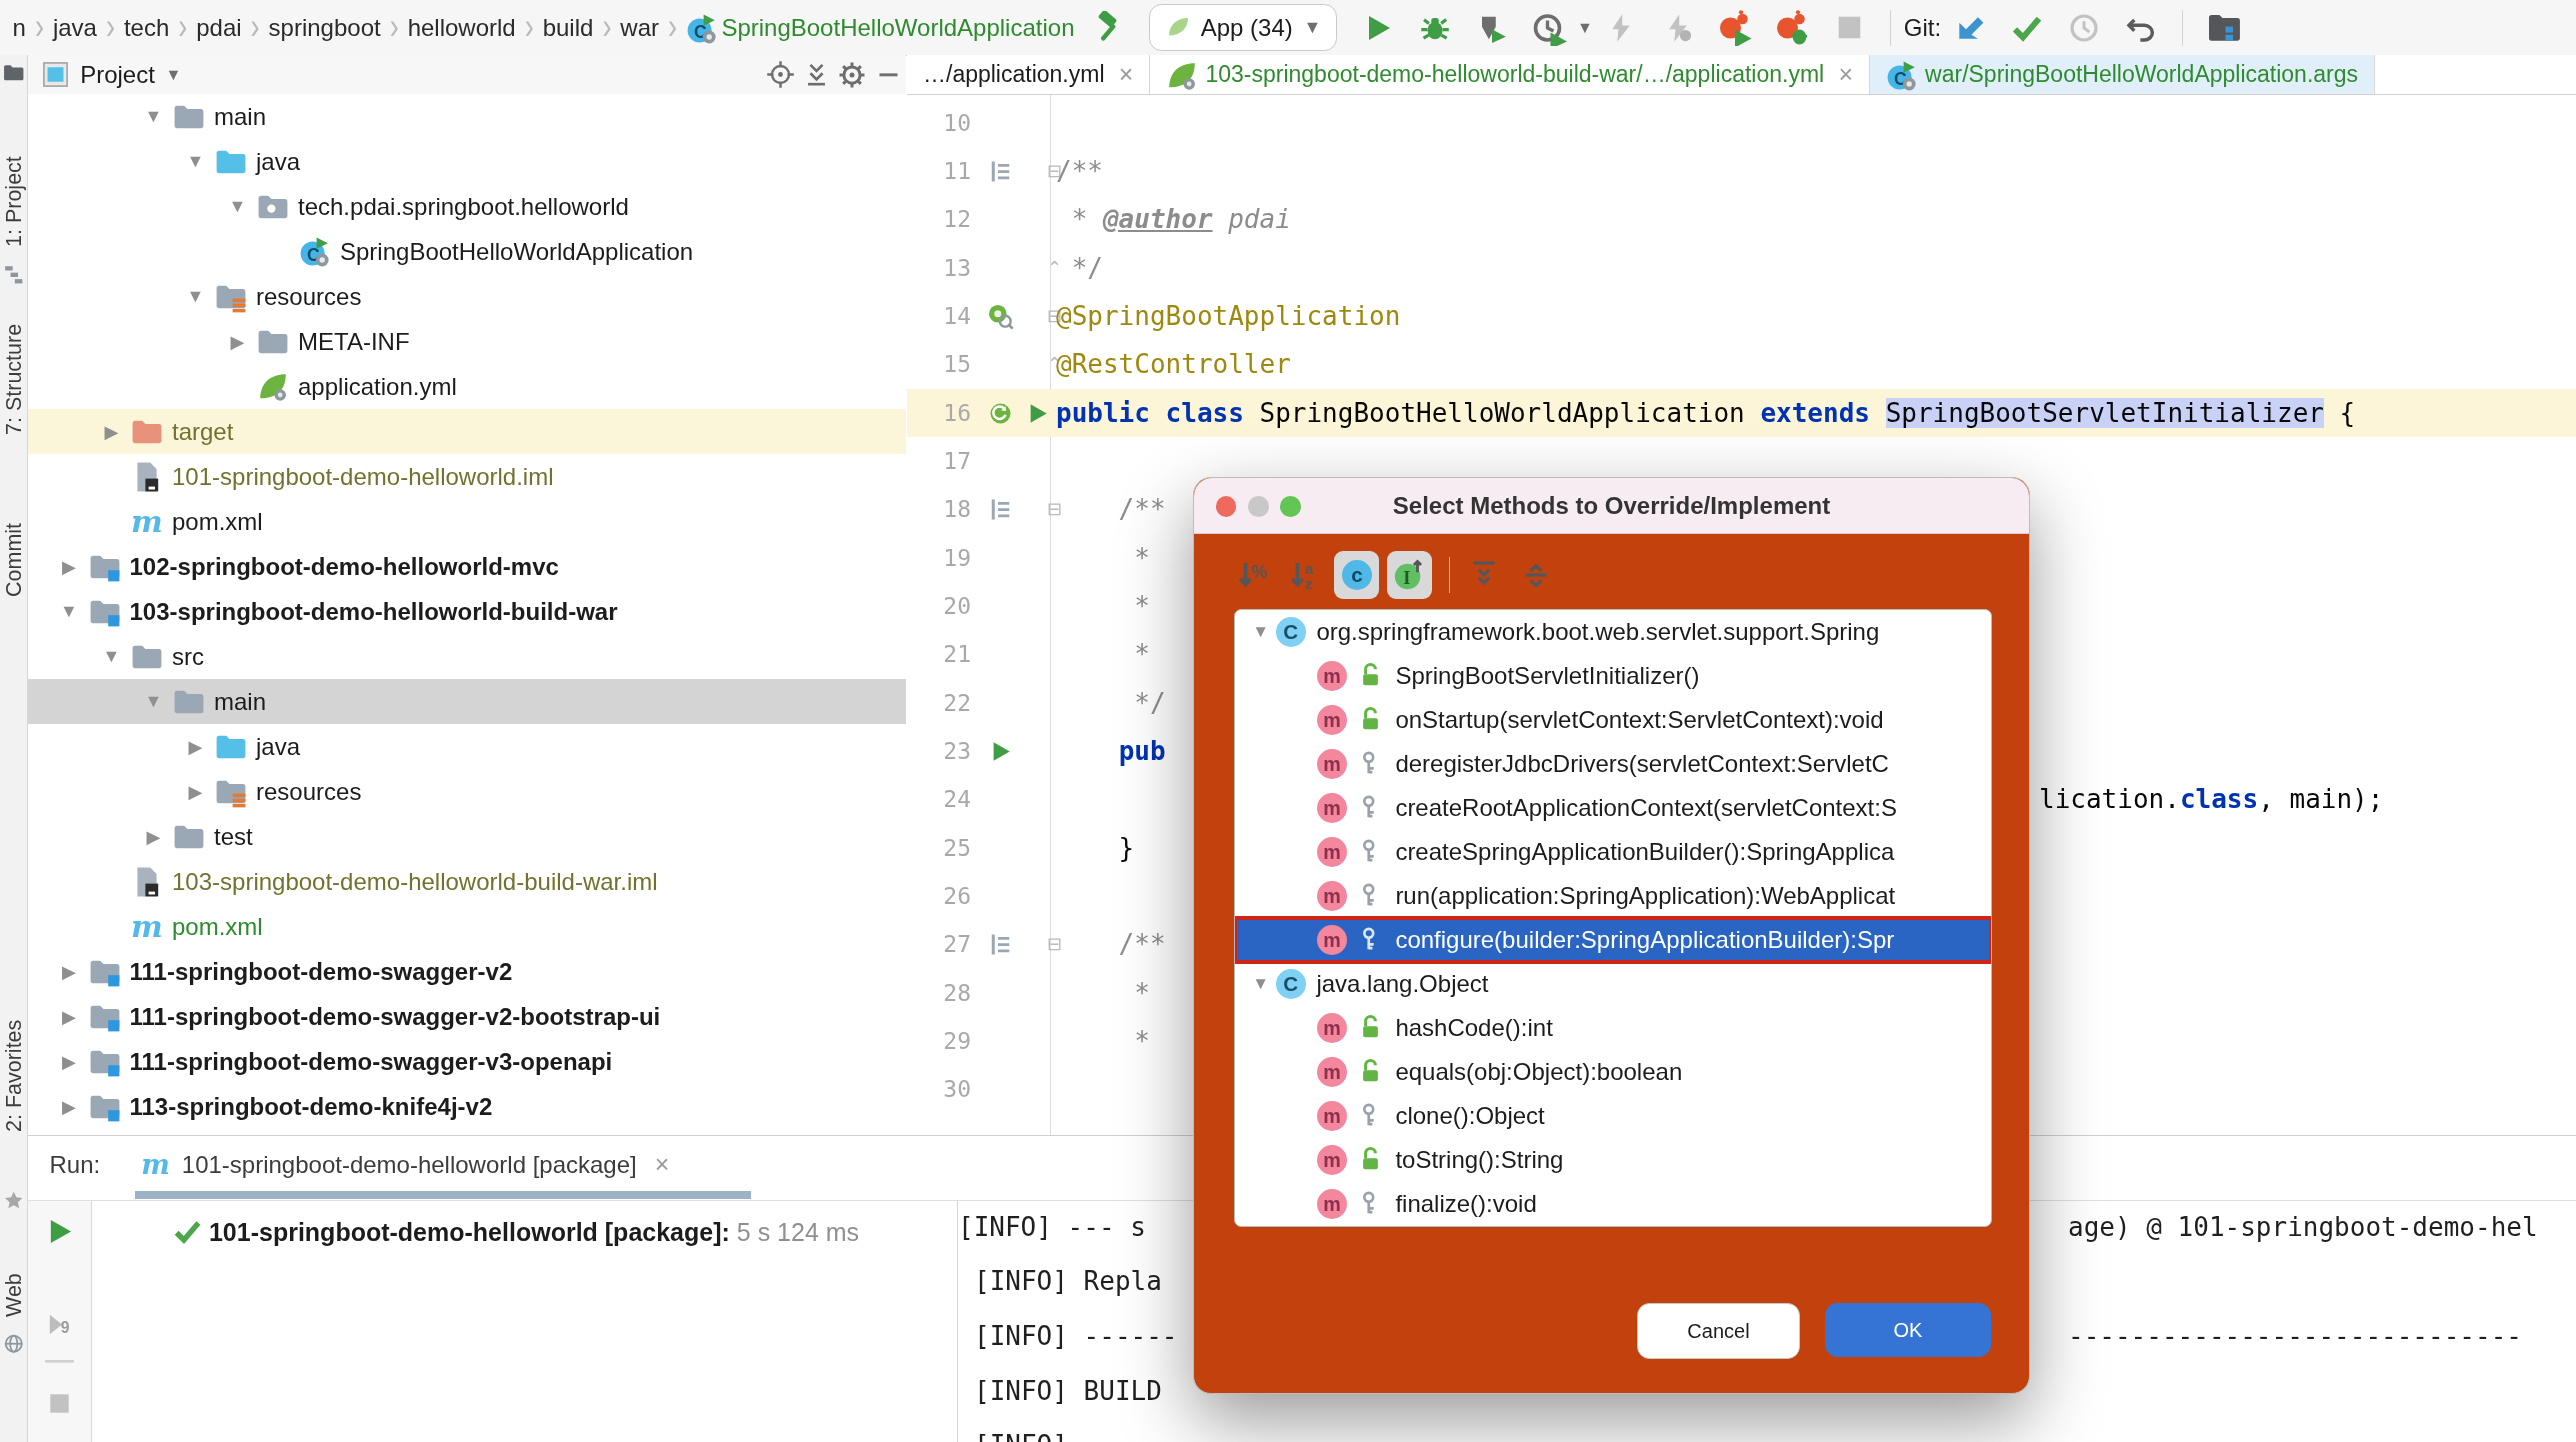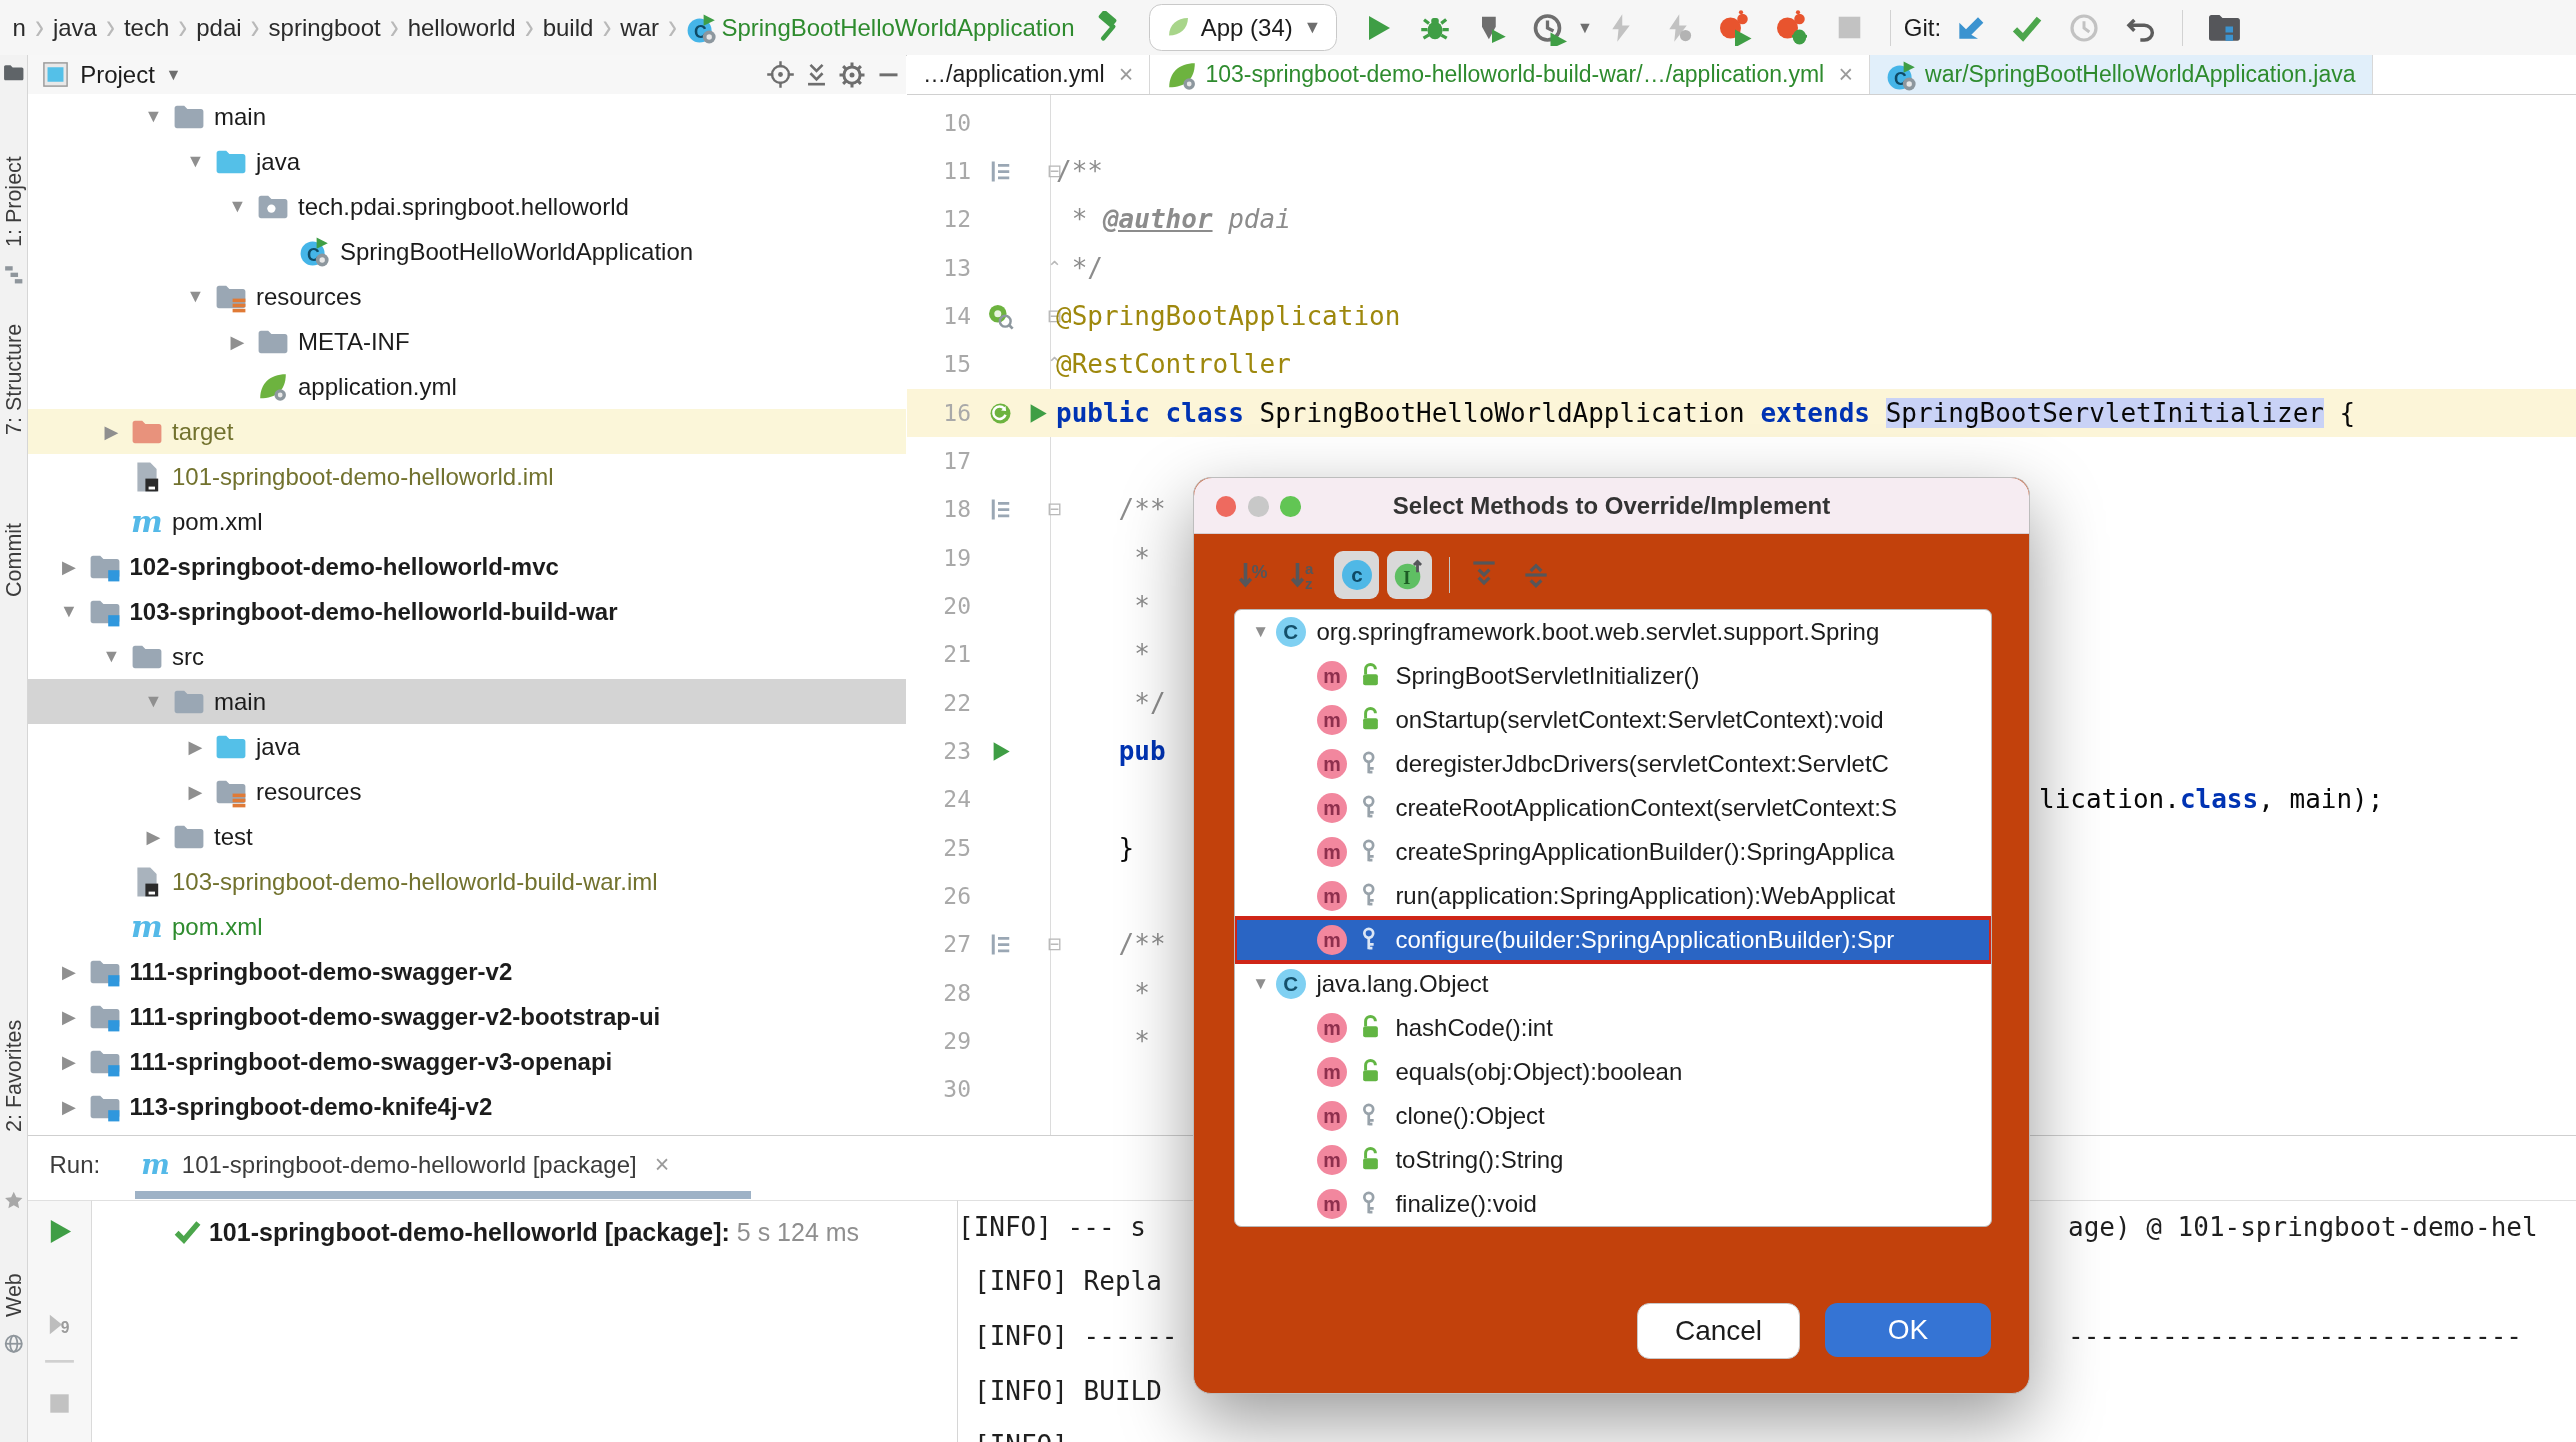--- a/index.html
+++ b/index.html
@@ -87,21 +87,21 @@
   .dt-toggle{background:#d9d9d9;border-radius:9px;}
   .dt-sep{width:0.9px;height:36px;background:#c4c4c4;margin:0 10.7px;}
   #dlg-list{position:absolute;left:40px;top:131px;width:756px;height:616px;background:#fff;
             border:0.9px solid #b9b9b9;border-radius:7.2px;overflow:hidden;}
   .drow{height:44px;display:flex;align-items:center;font-size:24px;white-space:nowrap;overflow:hidden;}
   .drow .darr{width:30px;text-align:center;color:#8f8f8f;font-size:17px;margin-left:10.7px;flex:0 0 auto;}
   .drow.m .darr{visibility:hidden;margin-left:52px;}
   .drow .dicon{width:30px;height:30px;margin-right:10.7px;flex:0 0 auto;position:relative;}
   .drow .dbadge{width:27px;height:29px;margin-right:10.7px;flex:0 0 auto;}
   .drow.sel{background:#2a65c4;color:#fff;outline:4.5px solid #cf2518;outline-offset:-2.7px;}
-  .dbtn{position:absolute;height:54px;border-radius:12.5px;font-size:28px;display:flex;align-items:center;justify-content:center;}
+  .dbtn{position:absolute;height:54px;border-radius:12.5px;font-size:20px;display:flex;align-items:center;justify-content:center;}
   #btn-cancel{left:443px;top:825px;width:161px;background:#fff;border:0.9px solid #c8c8c8;color:#1c1c1c;}
   #btn-ok{left:631px;top:825px;width:166px;background:#3574d4;color:#fff;}
   .mcirc{width:30px;height:30px;border-radius:50%;background:#f2879e;color:#8e2f4d;font-size:19.7px;font-weight:bold;
          display:flex;align-items:center;justify-content:center;}
   .ccirc{width:30px;height:30px;border-radius:50%;background:#7fd0f2;color:#14506b;font-size:20.6px;font-weight:bold;
          display:flex;align-items:center;justify-content:center;}
 </style>
 </head>
 <body>
 
@@ -517,21 +517,21 @@
         <span class="close">×</span>
       </div>
       <div class="etab active green">
         <span class="ticon"><svg width="32" height="32" viewBox="0 0 20 20" style="font-size:26px">
             <circle cx="8.5" cy="11" r="7.5" fill="#45b5e8"></circle>
             <text x="5" y="15.5" font-size="11" font-family="sans-serif" fill="#0e4a66" font-weight="bold">C</text>
             <path d="M11 1 L18 4.5 L11 8 Z" fill="#3f9e45"></path>
             <circle cx="14.5" cy="15" r="4" fill="#8d979e"></circle>
             <circle cx="14.5" cy="15" r="1.7" fill="#e8e8e8"></circle>
           </svg></span>
-        <span>war/SpringBootHelloWorldApplication.java</span>
+        <span>war/SpringBootHelloWorldApplication.args</span>
       </div>
     </div>
 
   <div id="editor" class="abs">
     <div class="gutline"></div>
     <div id="frag24"><span class="cg-pl">lication.</span><span class="cg-kw">class</span><span class="cg-pl">, main);</span></div>
   <div class="eline" style="top: 3.6px;">
         <span class="lnum">10</span>
         <span class="lcode"></span>
       </div>

